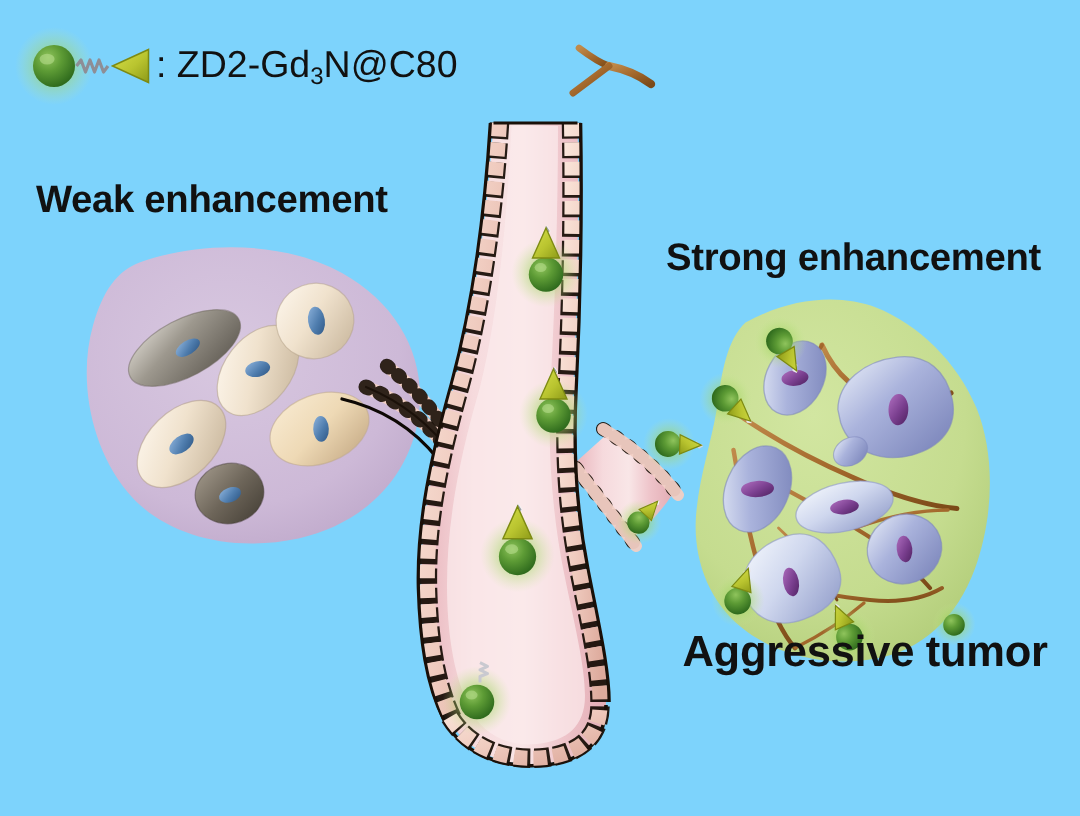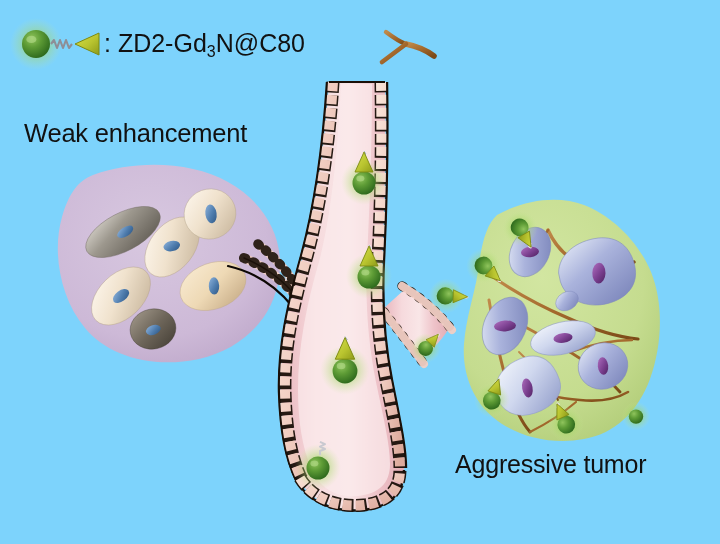--- a/index.html
+++ b/index.html
@@ -13,42 +13,42 @@
     height: 544px;
     background: #7dd3fc;
     font-family: "Liberation Sans", sans-serif;
     overflow: hidden;
   }
   #scene { position: absolute; left: 0; top: 0; }
   .fig-label {
     position: absolute;
     color: #111111;
     font-family: "Liberation Sans", sans-serif;
-    font-weight: 400;
+    font-weight: 700;
     white-space: pre;
     line-height: 1.16;
     letter-spacing: -0.2px;
   }
   .legend-text {
     position: absolute;
     color: #111111;
     font-family: "Liberation Sans", sans-serif;
     font-size: 25px;
     white-space: pre;
   }
   .legend-text sub {
     font-size: 16px;
     vertical-align: baseline;
     position: relative;
     top: 5px;
   }
   #lbl-weak  { left: 24px;  top: 119px; font-size: 25.5px; }
   #lbl-strong{ left: 444px; top: 158px; font-size: 25.5px; }
   #lbl-slow  { left: 44px;  top: 365px; font-size: 25.5px; }
-  #lbl-aggr  { left: 455px; top: 450px; font-size: 25px; }
+  #lbl-aggr  { left: 455px; top: 419px; font-size: 29px; }
   #lbl-probe { left: 104px; top: 29px; }
   #lbl-fn    { left: 440px; top: 29px; }
 </style>
 </head>
 <body>
 
 <div id="figure">
 
   <svg id="scene" width="720" height="544" viewBox="0 0 720 544">
 
@@ -405,17 +405,18 @@
         <path d="M -2 0 C -10 6 -18 12 -26 18" fill="none" stroke="url(#gFiber)" stroke-width="4.6" stroke-linecap="round"></path>
       </g>
     </g>
   </svg>
 
   <div class="legend-text" id="lbl-probe"><span>: ZD2-Gd</span><sub>3</sub><span>N@C80</span></div>
 
 
   <div class="fig-label" id="lbl-weak">Weak enhancement</div>
 
+  <div class="fig-label" id="lbl-strong">Strong enhancement</div>
 
 
   <div class="fig-label" id="lbl-aggr">Aggressive tumor</div>
 
 </div>
 
 </body></html>

